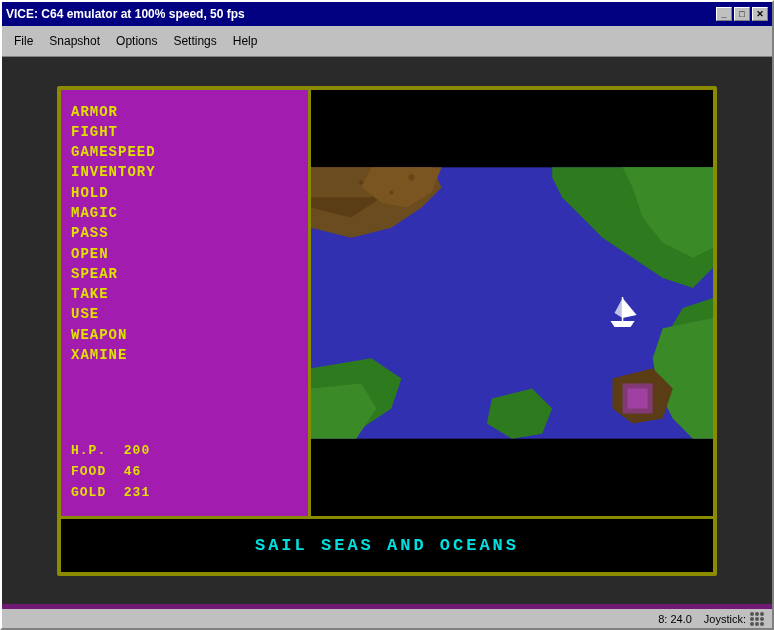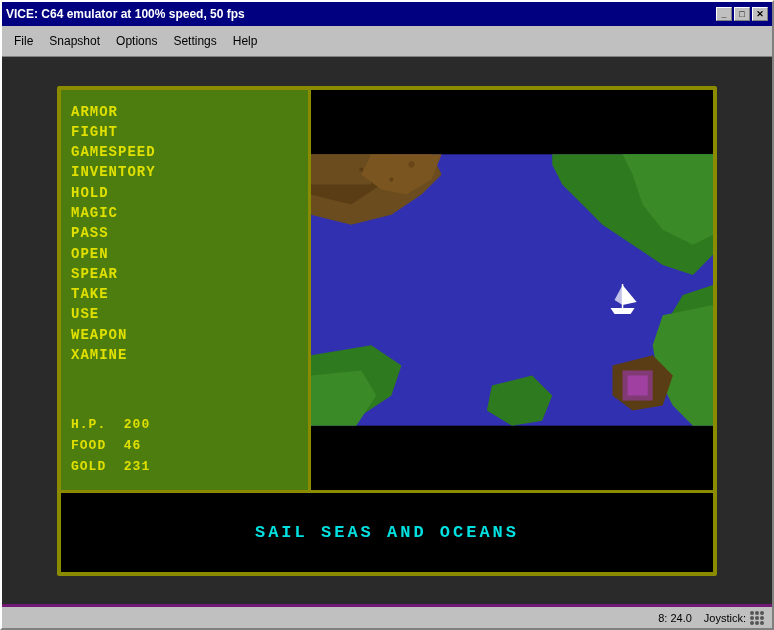--- a/index.html
+++ b/index.html
@@ -105,21 +105,21 @@
     }
 
     .game-top {
       display: flex;
       flex: 1;
     }
 
     
     .left-panel {
       width: 250px;
-      background: #4d7c0f;
+      background: #a21caf;
       border-right: 3px solid #8b8b00;
       padding: 12px 10px;
       display: flex;
       flex-direction: column;
       flex-shrink: 0;
     }
 
     .menu-list {
       flex: 1;
     }
@@ -151,41 +151,41 @@
       overflow: hidden;
     }
 
     .game-map {
       width: 100%;
       height: 100%;
     }
 
     
     .bottom-bar {
-      height: 82px;
+      height: 56px;
       background: #000;
       border-top: 3px solid #8b8b00;
       display: flex;
       align-items: center;
       justify-content: center;
     }
 
     .message-text {
       color: #00e0e0;
       font-family: 'Courier New', monospace;
       font-size: 17px;
       font-weight: bold;
       letter-spacing: 3px;
     }
 
     
     .status-bar {
       height: 24px;
       background: #c0c0c0;
-      border-top: 3px solid #701a75;
+      border-top: 5px solid #701a75;
       display: flex;
       align-items: center;
       justify-content: flex-end;
       padding: 0 8px;
       flex-shrink: 0;
       font-size: 11px;
       font-family: 'Segoe UI', Arial, sans-serif;
       gap: 12px;
     }
 

